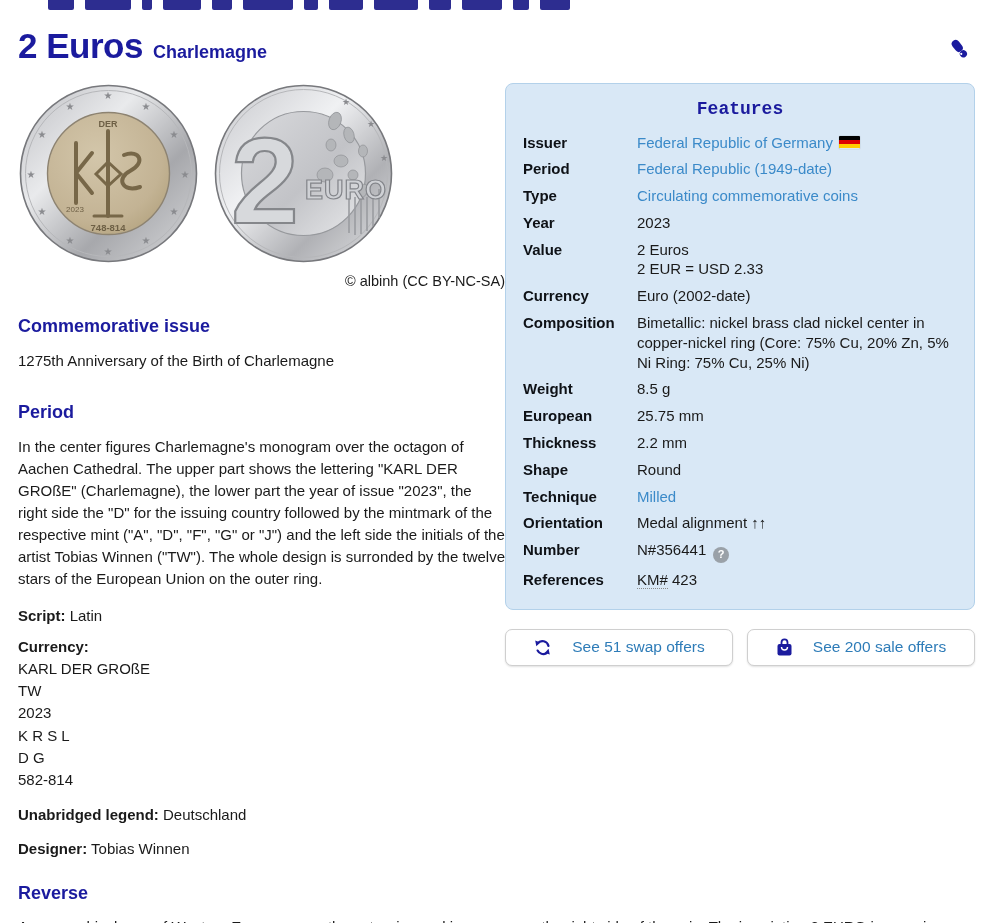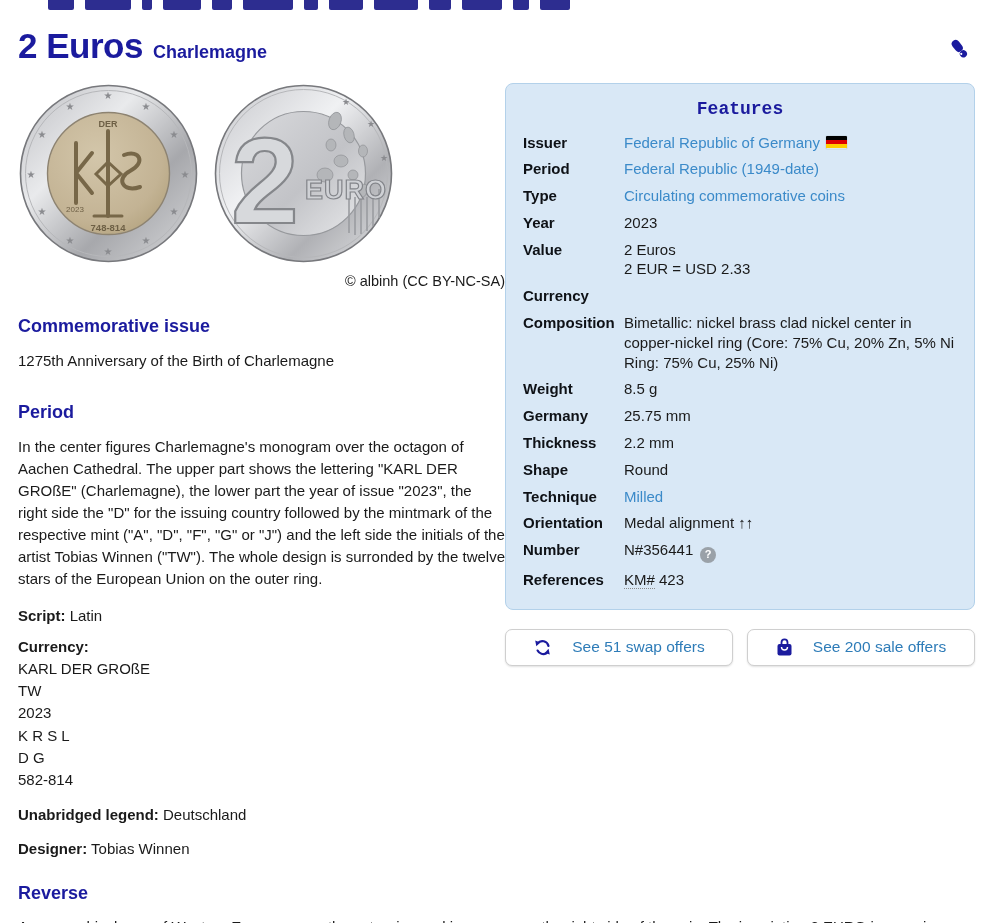--- a/index.html
+++ b/index.html
@@ -32,21 +32,21 @@
   .inline-label{font-weight:700;}
   .lettering{font-size:15px;line-height:1.47;white-space:pre-line;margin-top:3px;}
   .kv{font-size:15px;margin-top:17px;}
 
   
   .panel{
     background:#d9e8f6;border:1px solid #b3d1ea;border-radius:8px;
     padding:13px 17px 16px 17px;box-sizing:border-box;
   }
   .panel h2{margin:2px 0 10px 0;text-align:center;font-family:Liberation Mono, monospace;}
-  .frow{display:flex;font-size:15px;padding:3.5px 0;line-height:1.32;}
+  .frow{display:flex;font-size:15px;padding:3.5px 0;line-height:1.32;gap:13px;}
   .flabel{flex:0 0 101px;font-weight:700;color:#0e1116;}
   .fvalue{flex:1;}
   a.link{color:#3b8ac9;text-decoration:none;cursor:pointer;}
   .ital{}
   .dotted{border-bottom:1px dotted #8a8a8a;}
   .flag{display:inline-block;width:21px;height:13px;margin-left:6px;vertical-align:-1px;
         border-radius:1px;box-shadow:0 0 1px rgba(0,0,0,.45);overflow:hidden;}
   .flag i{display:block;height:33.33%;}
   .helpdot{display:inline-flex;width:16px;height:16px;border-radius:50%;background:#9aa1a8;
            color:#fff;font-size:11px;font-weight:700;align-items:center;justify-content:center;
@@ -243,31 +243,32 @@
             <div class="frow">
               <div class="flabel">Year</div>
               <div class="fvalue"><span>2023</span></div>
             </div>
             <div class="frow">
               <div class="flabel">Value</div>
               <div class="fvalue"><span>2 Euros</span><br><span>2 EUR = USD 2.33</span></div>
             </div>
             <div class="frow">
               <div class="flabel">Currency</div>
+              <div class="fvalue"><span>Euro </span><span class="ital">(2002-date)</span></div>
             </div>
             <div class="frow">
               <div class="flabel">Composition</div>
               <div class="fvalue"><span>Bimetallic: nickel brass clad nickel center in copper-nickel ring (Core: 75% Cu, 20% Zn, 5% Ni Ring: 75% Cu, 25% Ni)</span></div>
             </div>
             <div class="frow">
               <div class="flabel">Weight</div>
               <div class="fvalue"><span>8.5 g</span></div>
             </div>
             <div class="frow">
-              <div class="flabel">Germany</div>
+              <div class="flabel">European</div>
               <div class="fvalue"><span>25.75 mm</span></div>
             </div>
             <div class="frow">
               <div class="flabel">Thickness</div>
               <div class="fvalue"><span>2.2 mm</span></div>
             </div>
             <div class="frow">
               <div class="flabel">Shape</div>
               <div class="fvalue"><span>Round</span></div>
             </div>

